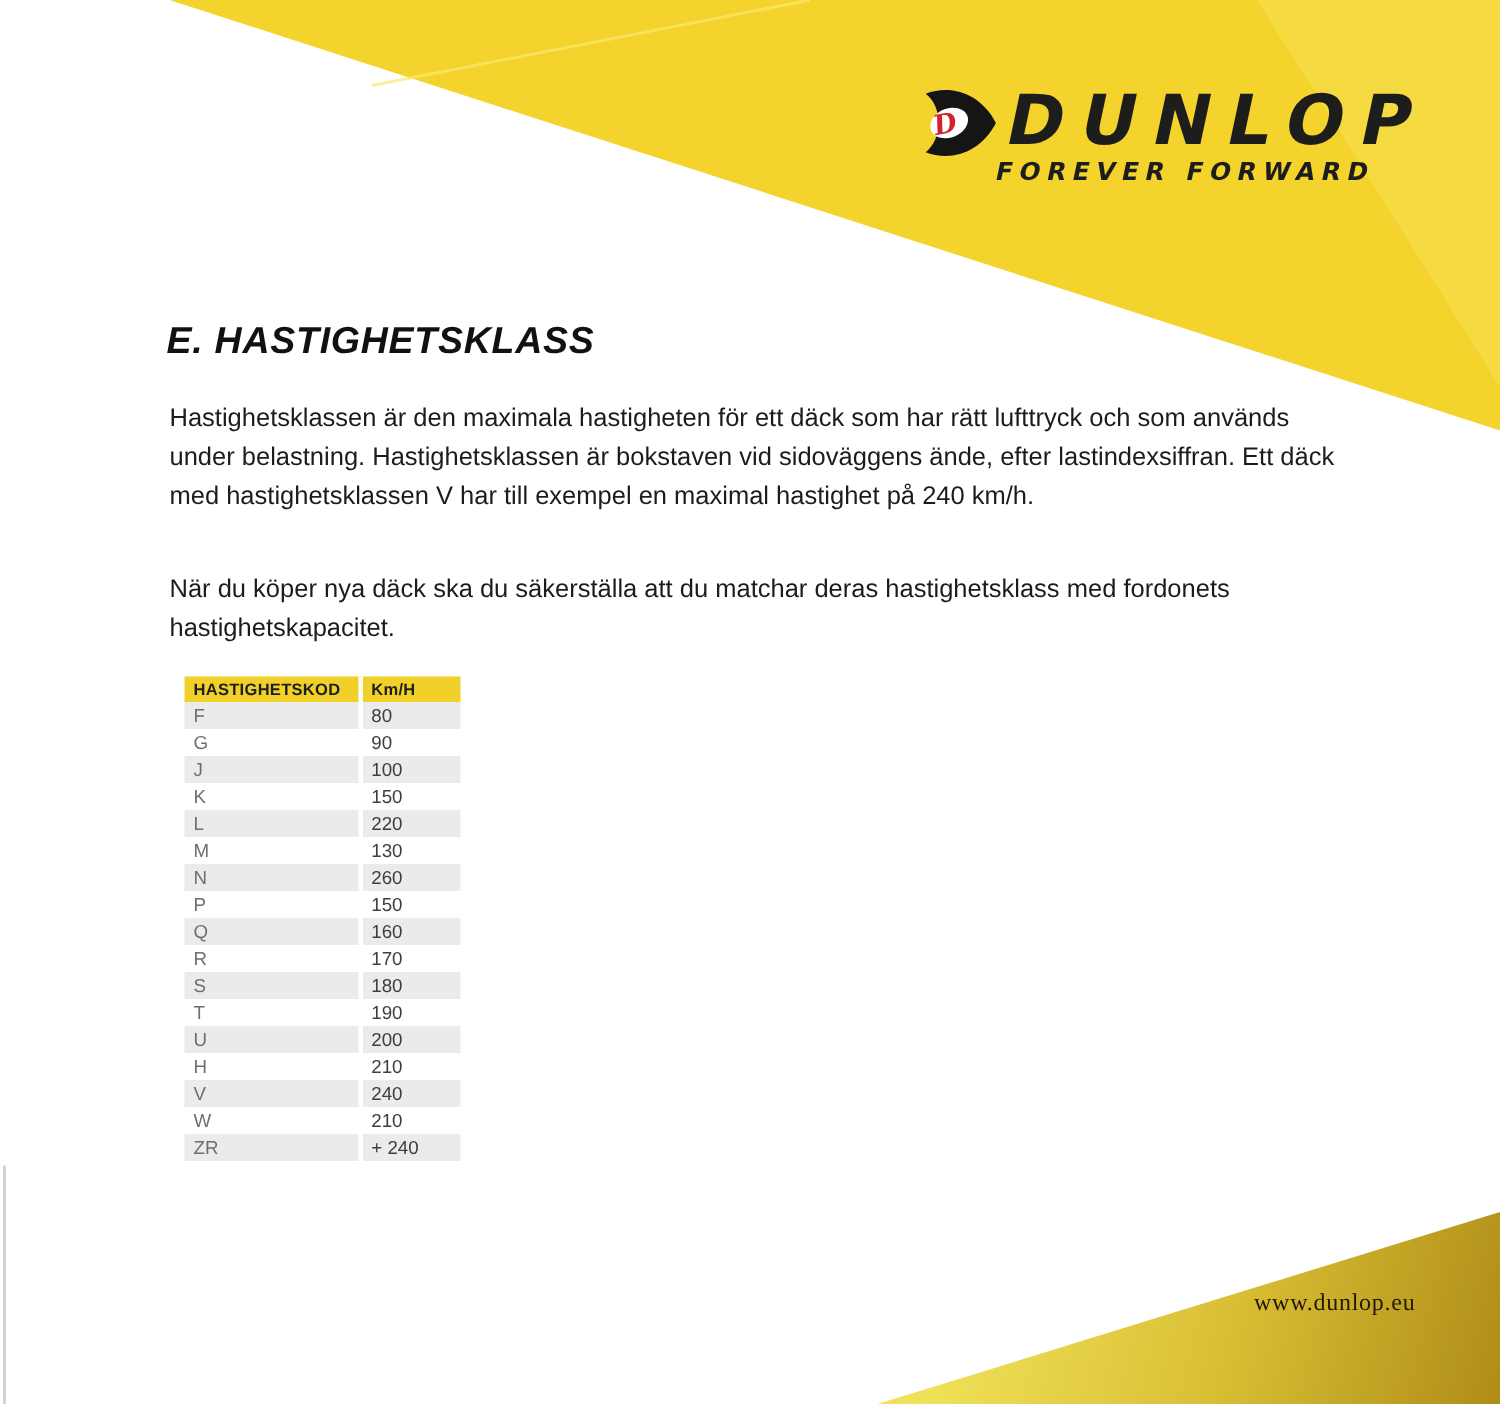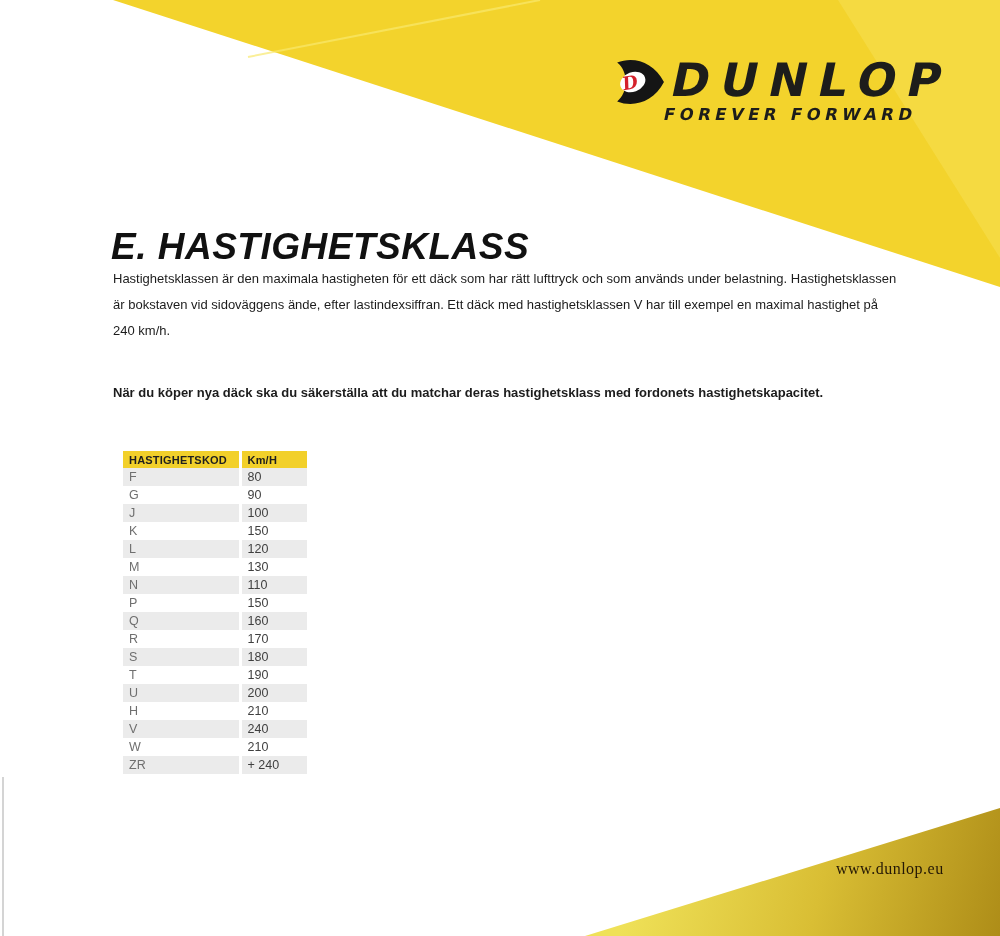--- a/index.html
+++ b/index.html
@@ -23,25 +23,25 @@
     transform:skewX(-12deg);transform-origin:left bottom;white-space:nowrap;
   }
   .tagline{
     position:absolute;top:53px;left:52px;
     font-family:"DejaVu Sans","Liberation Sans",sans-serif;
     font-weight:700;font-size:16.5px;letter-spacing:4.4px;color:#1d1d1b;
     transform:skewX(-12deg);transform-origin:left bottom;white-space:nowrap;
   }
   
   .page-title{
-    position:absolute;top:228px;left:111px;
-    font-style:italic;font-weight:700;font-size:37px;line-height:38px;
+    position:absolute;top:208px;left:111px;
+    font-style:italic;font-weight:700;font-size:25px;line-height:38px;
     letter-spacing:.5px;color:#111;white-space:nowrap;
   }
-  .para{position:absolute;left:113px;width:784px;font-size:13px;line-height:26px;color:#1c1c1c;}
+  .para{position:absolute;left:113px;width:784px;font-size:17px;line-height:26px;color:#1c1c1c;}
   .para-1{top:266px;}
   .para-2{top:380px;}
   
   .speed-table{
     position:absolute;top:451px;left:123px;width:184px;
     border-collapse:collapse;table-layout:fixed;
   }
   .speed-table col.c1{width:117px;}
   .speed-table col.c2{width:67px;}
   .speed-table th{
@@ -81,21 +81,21 @@
     <path d="M 98,50 C 78,13 40,2 8,14 C 30,30 30,70 8,86 C 40,98 78,87 98,50 Z" fill="#151515"></path>
     <ellipse cx="38" cy="50" rx="25" ry="18" transform="rotate(-20 38 50)" fill="#ffffff"></ellipse>
     <text x="25" y="62" font-size="34" font-weight="bold" fill="#D4212B" transform="rotate(-10 38 50) skewX(-8)" style="font-family:'DejaVu Serif',serif;">D</text>
   </svg>
   <div class="brand">DUNLOP</div>
   <div class="tagline">FOREVER FORWARD</div>
 </div>
 
 <h1 class="page-title" style="margin:0;">E. HASTIGHETSKLASS</h1>
 <p class="para para-1" style="margin:0;">Hastighetsklassen är den maximala hastigheten för ett däck som har rätt lufttryck och som används under belastning. Hastighetsklassen är bokstaven vid sidoväggens ände, efter lastindexsiffran. Ett däck med hastighetsklassen V har till exempel en maximal hastighet på 240 km/h.</p>
-<p class="para para-2" style="margin:0;font-weight:bold;">När du köper nya däck ska du säkerställa att du matchar deras hastighetsklass med fordonets hastighetskapacitet.</p>
+<p class="para para-2" style="margin:0;">När du köper nya däck ska du säkerställa att du matchar deras hastighetsklass med fordonets hastighetskapacitet.</p>
 
 <table class="speed-table">
   <colgroup>
       <col class="c1">
       <col class="c2">
     </colgroup>
   <thead>
     <tr>
       <th>HASTIGHETSKOD</th>
       <th>Km/H</th>
@@ -113,29 +113,29 @@
       <tr>
         <td>J</td>
         <td>100</td>
       </tr>
       <tr>
         <td>K</td>
         <td>150</td>
       </tr>
       <tr>
         <td>L</td>
-        <td>120</td>
+        <td>220</td>
       </tr>
       <tr>
         <td>M</td>
         <td>130</td>
       </tr>
       <tr>
         <td>N</td>
-        <td>110</td>
+        <td>260</td>
       </tr>
       <tr>
         <td>P</td>
         <td>150</td>
       </tr>
       <tr>
         <td>Q</td>
         <td>160</td>
       </tr>
       <tr>

